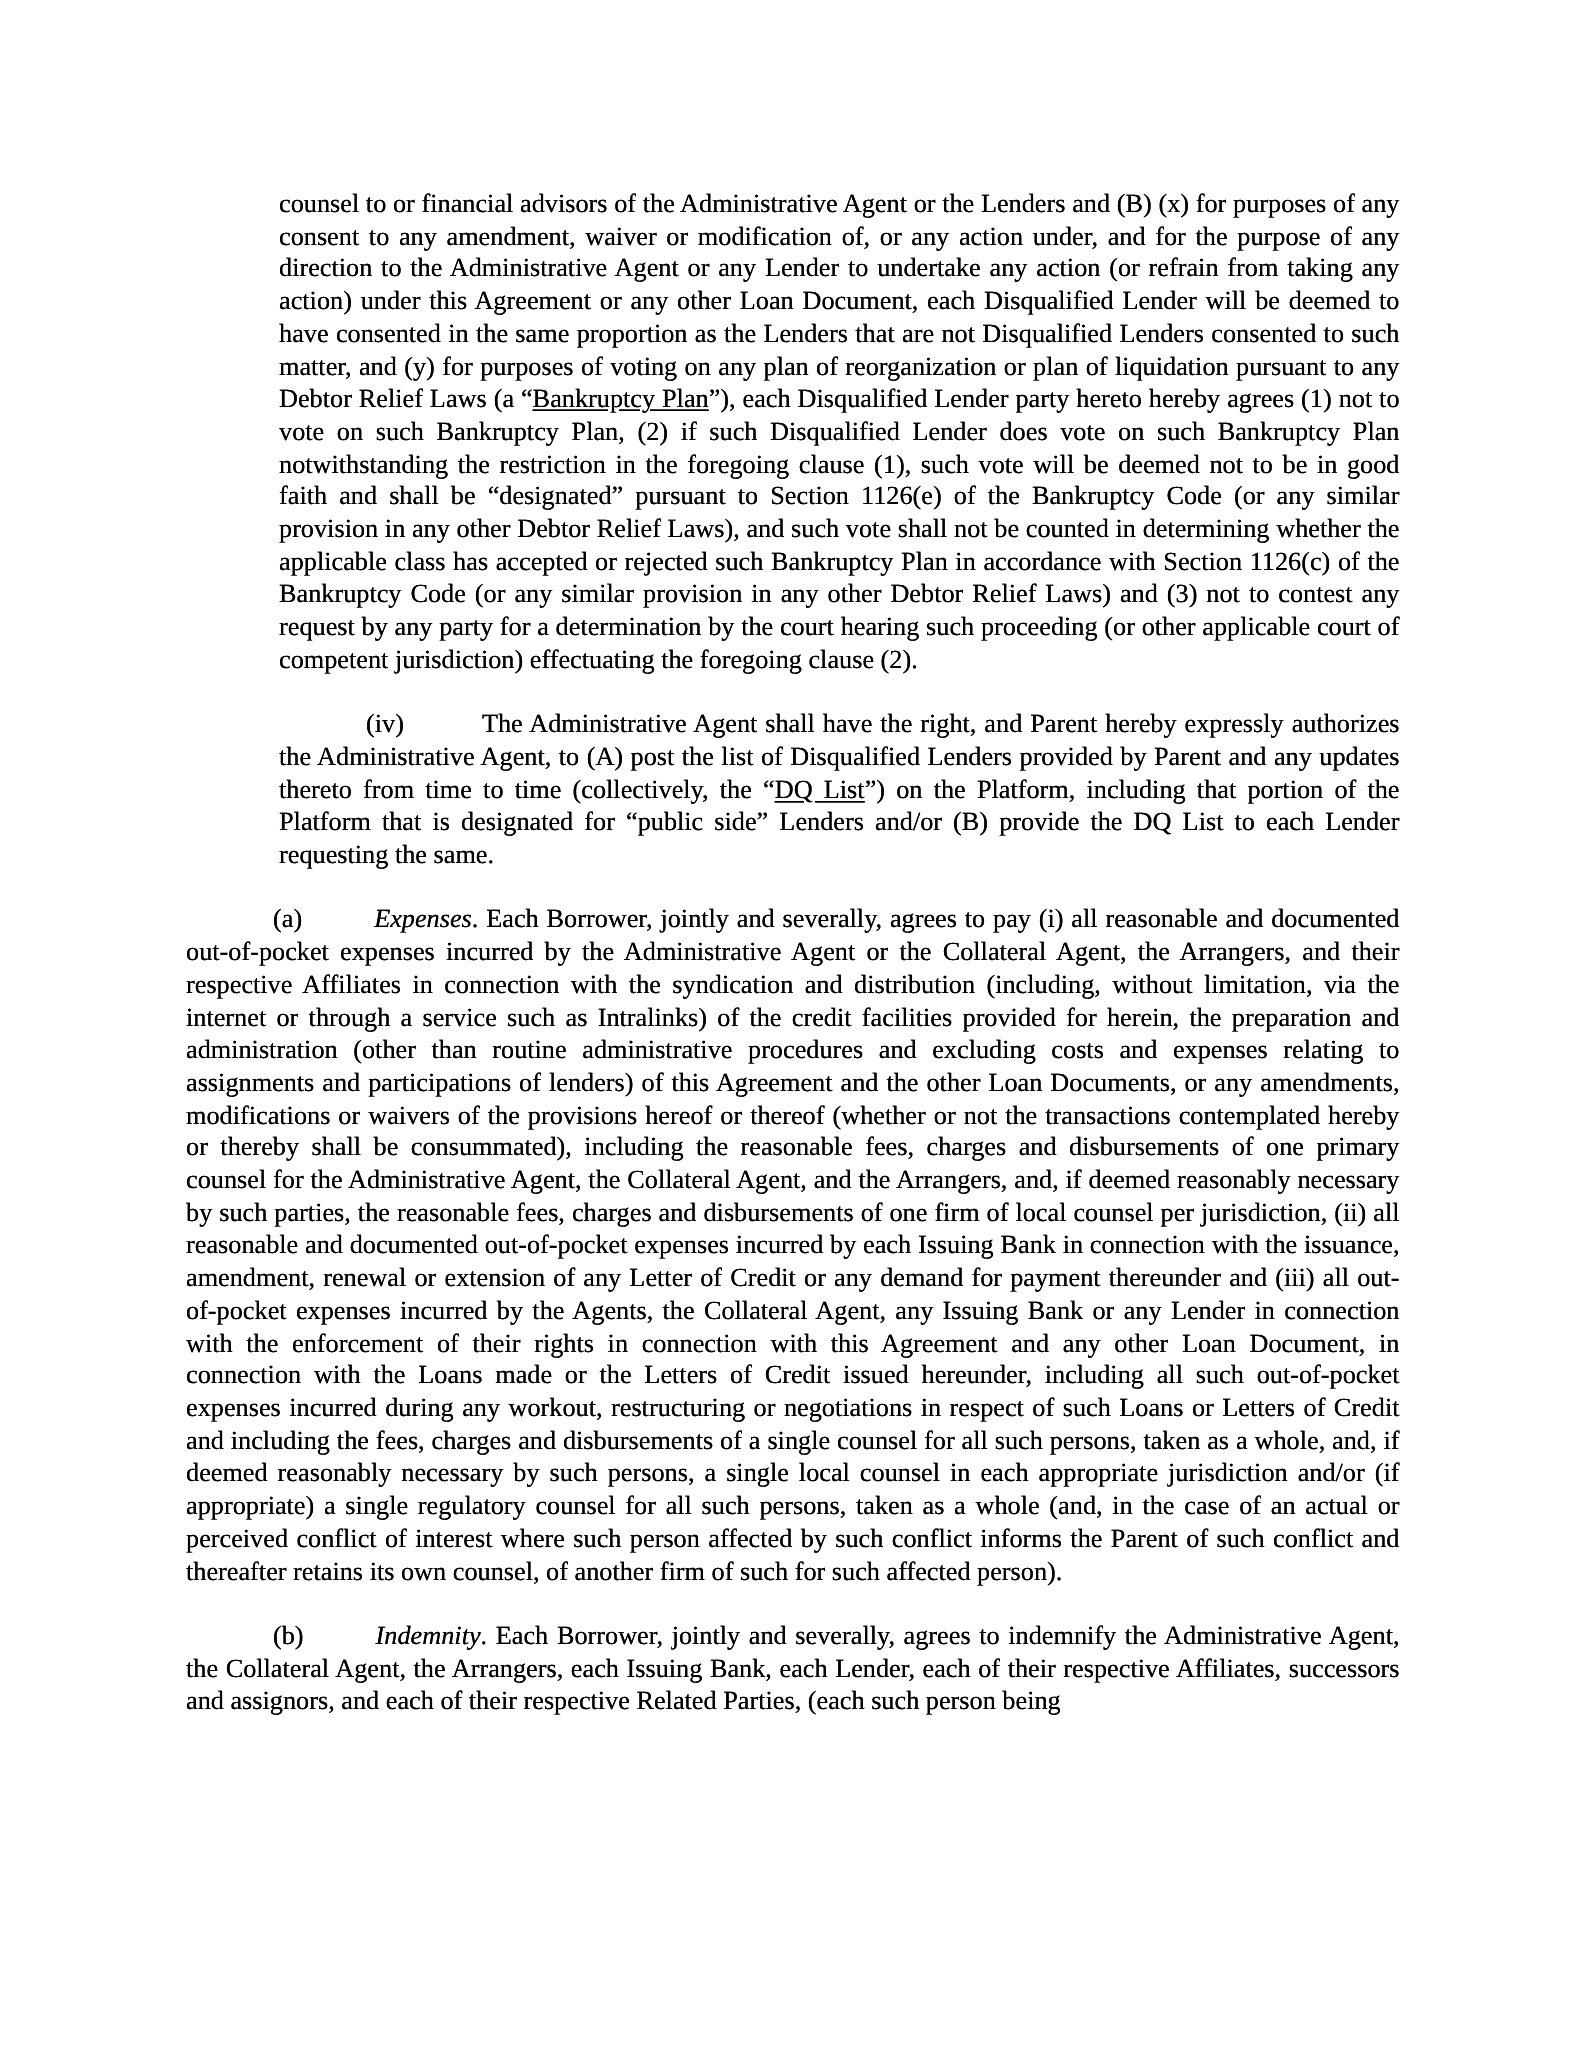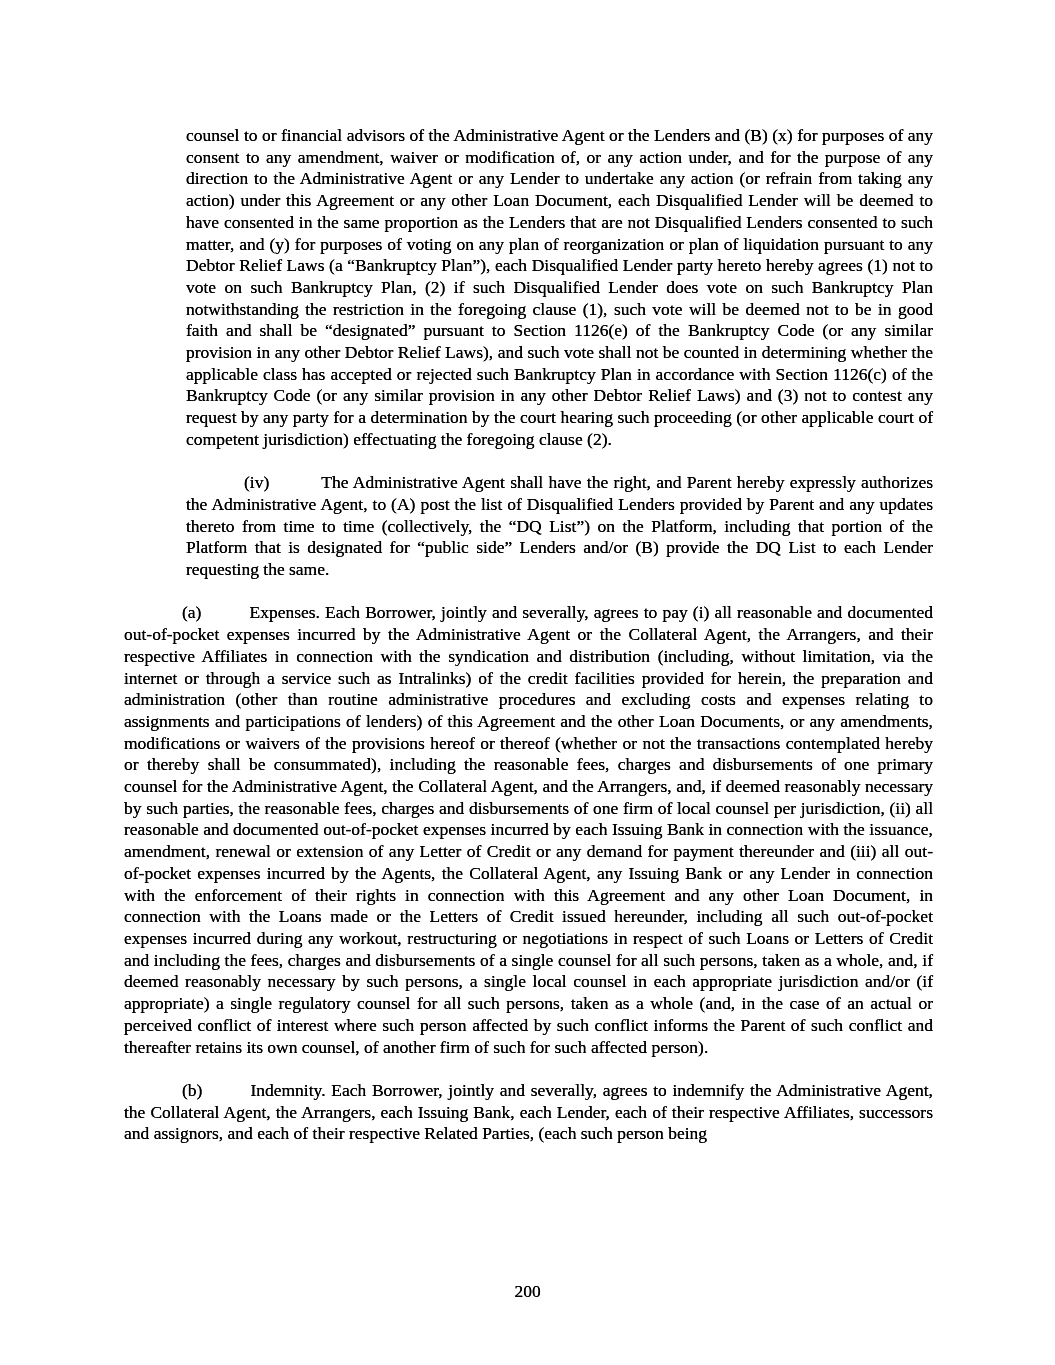--- a/index.html
+++ b/index.html
@@ -30,22 +30,22 @@
     text-shadow: 0 0 0.4px #000000; 
   }
   .para:first-child { margin-top: 0; }
 
   .indented { margin-left: 62px; }          
   .hang { text-indent: 58px; }              
   .first-indent { text-indent: 58px; }      
 
   .tab { display: inline-block; }
 
-  .u { text-underline-offset: 2px; margin-top: 28px; }
-  .i { }
+  .u { text-decoration: underline; text-underline-offset: 2px; margin-top: 28px; }
+  .i { font-style: italic; }
 
   .page-number {
     position: absolute;
     top: 1281px;
     left: 0;
     width: 100%;
     text-align: center;
     font-size: 17.5px;
     line-height: 21.7px;
     text-shadow: 0 0 0.4px #000000;
@@ -54,14 +54,13 @@
 </head>
 <body>
 
 <div class="page">
   <main class="content">
       <p class="para indented"><span class="">counsel to or financial advisors of the Administrative Agent or the Lenders and (B) (x) for purposes of any consent to any amendment, waiver or modification of, or any action under, and for the purpose of any direction to the Administrative Agent or any Lender to undertake any action (or refrain from taking any action) under this Agreement or any other Loan Document, each Disqualified Lender will be deemed to have consented in the same proportion as the Lenders that are not Disqualified Lenders consented to such matter, and (y) for purposes of voting on any plan of reorganization or plan of liquidation pursuant to any Debtor Relief Laws (a “</span><span class="u">Bankruptcy Plan</span><span class="">”), each Disqualified Lender party hereto hereby agrees (1) not to vote on such Bankruptcy Plan, (2) if such Disqualified Lender does vote on such Bankruptcy Plan notwithstanding the restriction in the foregoing clause (1), such vote will be deemed not to be in good faith and shall be “designated” pursuant to Section 1126(e) of the Bankruptcy Code (or any similar provision in any other Debtor Relief Laws), and such vote shall not be counted in determining whether the applicable class has accepted or rejected such Bankruptcy Plan in accordance with Section 1126(c) of the Bankruptcy Code (or any similar provision in any other Debtor Relief Laws) and (3) not to contest any request by any party for a determination by the court hearing such proceeding (or other applicable court of competent jurisdiction) effectuating the foregoing clause (2).</span></p>
       <p class="para indented hang"><span class="">(iv)</span><span class="tab" style="width: 52px;"></span><span class="">The Administrative Agent shall have the right, and Parent hereby expressly authorizes the Administrative Agent, to (A) post the list of Disqualified Lenders provided by Parent and any updates thereto from time to time (collectively, the “</span><span class="u">DQ List</span><span class="">”) on the Platform, including that portion of the Platform that is designated for “public side” Lenders and/or (B) provide the DQ List to each Lender requesting the same.</span></p>
       <p class="para first-indent"><span class="">(a)</span><span class="tab" style="width: 48px;"></span><span class="i">Expenses</span><span class="">. Each Borrower, jointly and severally, agrees to pay (i) all reasonable and documented out-of-pocket expenses incurred by the Administrative Agent or the Collateral Agent, the Arrangers, and their respective Affiliates in connection with the syndication and distribution (including, without limitation, via the internet or through a service such as Intralinks) of the credit facilities provided for herein, the preparation and administration (other than routine administrative procedures and excluding costs and expenses relating to assignments and participations of lenders) of this Agreement and the other Loan Documents, or any amendments, modifications or waivers of the provisions hereof or thereof (whether or not the transactions contemplated hereby or thereby shall be consummated), including the reasonable fees, charges and disbursements of one primary counsel for the Administrative Agent, the Collateral Agent, and the Arrangers, and, if deemed reasonably necessary by such parties, the reasonable fees, charges and disbursements of one firm of local counsel per jurisdiction, (ii) all reasonable and documented out-of-pocket expenses incurred by each Issuing Bank in connection with the issuance, amendment, renewal or extension of any Letter of Credit or any demand for payment thereunder and (iii) all out-of-pocket expenses incurred by the Agents, the Collateral Agent, any Issuing Bank or any Lender in connection with the enforcement of their rights in connection with this Agreement and any other Loan Document, in connection with the Loans made or the Letters of Credit issued hereunder, including all such out-of-pocket expenses incurred during any workout, restructuring or negotiations in respect of such Loans or Letters of Credit and including the fees, charges and disbursements of a single counsel for all such persons, taken as a whole, and, if deemed reasonably necessary by such persons, a single local counsel in each appropriate jurisdiction and/or (if appropriate) a single regulatory counsel for all such persons, taken as a whole (and, in the case of an actual or perceived conflict of interest where such person affected by such conflict informs the Parent of such conflict and thereafter retains its own counsel, of another firm of such for such affected person).</span></p>
       <p class="para first-indent"><span class="">(b)</span><span class="tab" style="width: 48px;"></span><span class="i">Indemnity</span><span class="">. Each Borrower, jointly and severally, agrees to indemnify the Administrative Agent, the Collateral Agent, the Arrangers, each Issuing Bank, each Lender, each of their respective Affiliates, successors and assignors, and each of their respective Related Parties, (each such person being</span></p>
     </main>
-  <div class="page-number">200</div>
 </div>
 
 </body></html>

